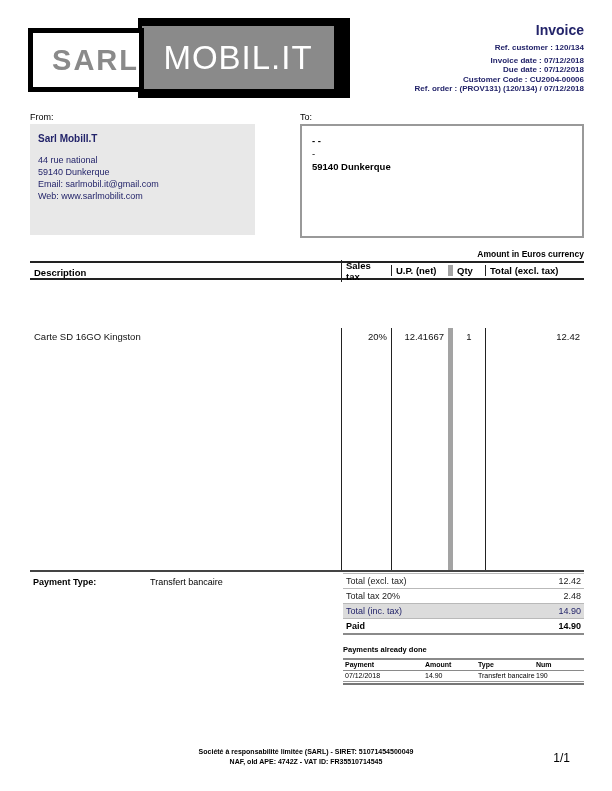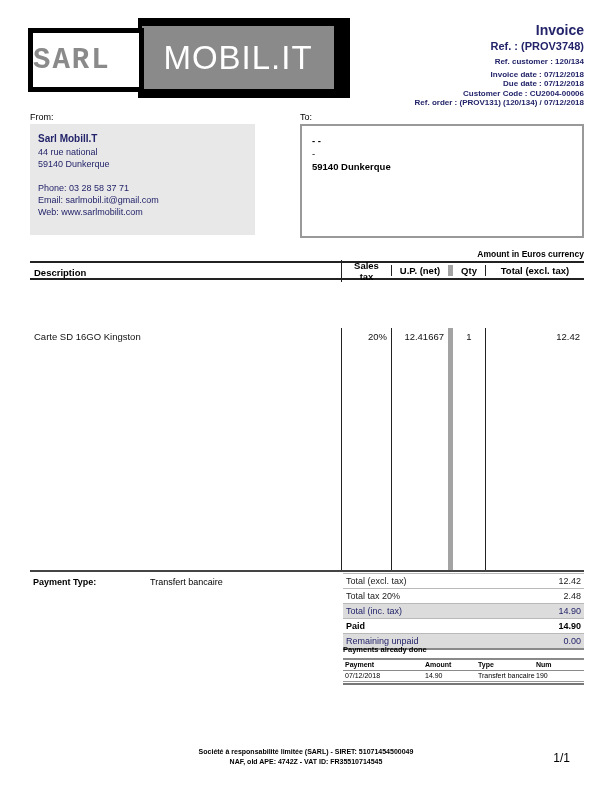--- a/index.html
+++ b/index.html
@@ -7,58 +7,58 @@
   body { font-family:"Liberation Sans", sans-serif; }
   .page { position:relative; width:612px; height:791px; background:#fff; overflow:hidden; }
 
   
   .logo { position:absolute; left:28px; top:8px; width:322px; height:92px; }
   .logo-right { position:absolute; left:110px; top:10px; width:212px; height:80px; background:#000; }
   .logo-right-inner { position:absolute; left:4px; top:8px; right:16px; bottom:9px; background:#8a8a8a;
     display:flex; align-items:center; justify-content:center; color:#fff; font-weight:normal;
     font-size:33px; letter-spacing:1px; }
   .logo-left { position:absolute; left:0; top:20px; width:116px; height:64px; background:#fff;
-    border:5px solid #000; display:flex; align-items:center; justify-content:flex-start;
-    color:#8a8a8a; font-weight:bold; font-size:29px; letter-spacing:2px;font-family:Liberation Mono, monospace; }
+    border:5px solid #000; display:flex; align-items:center; justify-content:flex-end;
+    color:#8a8a8a; font-weight:bold; font-size:29px; letter-spacing:2px; }
 
   
   .inv-head { position:absolute; right:28px; top:22px; text-align:right; color:#23246a; font-weight:bold; }
   .inv-title { font-size:14px; }
   .inv-ref { font-size:11px; margin-top:2px; }
   .inv-line { font-size:8px; line-height:9.5px; }
   .inv-line.first { margin-top:5px; }
   .inv-line.gap { margin-top:3px;text-align:right; }
 
   
   .block-label { position:absolute; font-size:9px; font-weight:normal; color:#000; }
   .from-label { left:30px; top:112px; }
   .to-label { left:300px; top:112px; }
   .from-box { position:absolute; left:30px; top:124px; width:225px; height:111px; background:#e8e8e8;
     padding:9px 8px; color:#23246a; font-size:9px; line-height:12px; }
-  .from-name { font-size:10px; font-weight:bold; margin-bottom:1px; }
+  .from-name { font-size:10px; font-weight:bold; margin-bottom:9px; }
   .from-contact { margin-top:12px; }
   .to-box { position:absolute; left:300px; top:124px; width:284px; height:114px; background:#fff;
     border:2px solid #999; padding:8px 10px; color:#000; font-size:9.5px; line-height:13px; }
   .to-bold { font-weight:bold; }
 
   
   .currency-note { position:absolute; right:28px; top:249px; font-size:8.5px; font-weight:bold; color:#000; }
 
   
   .itable { position:absolute; left:30px; top:261px; width:554px; height:311px;
     border-top:2px solid #222; border-bottom:2px solid #444; display:flex; flex-direction:column;gap:48px; }
   .itable .hrow { display:flex; border-bottom:2px solid #222; font-weight:bold; font-size:9.5px;
     color:#000; height:17px; align-items:center; }
   .itable .brow { display:flex; flex:1; font-size:9.5px; color:#111; }
   .c1 { width:311px; padding:3px 4px 0 4px; text-align:left; }
   .c2 { width:50px;  padding:3px 4px 0 4px; border-left:1px solid #222; }
   .c3 { width:57px;  padding:3px 4px 0 4px; border-left:1px solid #222; }
   .c4 { width:37px;  padding:3px 4px 0 4px; border-left:5px solid #a3a3a3; }
   .c5 { width:99px;  padding:3px 4px 0 4px; border-left:1px solid #222; }
-  .hrow .c2,.hrow .c3,.hrow .c4,.hrow .c5 { text-align:center; padding-top:0; }
+  .hrow .c2,.hrow .c3,.hrow .c4,.hrow .c5 { padding-top:0; }
   .brow .c2,.brow .c3,.brow .c5 { text-align:right; }
   .brow .c4 { text-align:center; }
 
   
   .pay-type { position:absolute; left:33px; top:577px; font-size:9px; color:#000; }
   .pay-type .lbl { font-weight:bold; }
   .pay-type .val { position:absolute; left:117px; top:0; width:200px; font-weight:normal; white-space:nowrap; }
 
   
   .totals { position:absolute; left:343px; top:573px; width:241px; border-bottom:2px solid #8a8a8a; }
@@ -89,34 +89,32 @@
     <div class="logo-right">
       <div class="logo-right-inner">MOBIL.IT</div>
     </div>
     <div class="logo-left">
       <span>SARL</span>
     </div>
   </div>
 
   <div class="inv-head">
     <div class="inv-title">Invoice</div>
-    <div class="inv-ref">Ref. : (PROV3748)</div>
     <div class="inv-line first">Ref. customer : 120/134</div>
     <div class="inv-line gap">Invoice date : 07/12/2018</div>
     <div class="inv-line">Due date : 07/12/2018</div>
     <div class="inv-line">Customer Code : CU2004-00006</div>
     <div class="inv-line">Ref. order : (PROV131) (120/134) / 07/12/2018</div>
   </div>
 
   <div class="block-label from-label">From:</div>
   <div class="from-box">
     <div class="from-name">Sarl MobilI.T</div>
     <div>44 rue national</div>
     <div>59140 Dunkerque</div>
-    <div class="from-contact">Phone: 03 28 58 37 71</div>
     <div>Email: sarlmobil.it@gmail.com</div>
     <div>Web: www.sarlmobilit.com</div>
   </div>
 
   <div class="block-label to-label">To:</div>
   <div class="to-box">
     <div class="to-bold">- -</div>
     <div>-</div>
     <div class="to-bold">59140 Dunkerque</div>
   </div>
@@ -155,24 +153,20 @@
       <span>2.48</span>
     </div>
     <div class="trow grayrow">
       <span>Total (inc. tax)</span>
       <span>14.90</span>
     </div>
     <div class="trow paidrow">
       <span>Paid</span>
       <span>14.90</span>
     </div>
-    <div class="trow grayrow">
-      <span>Remaining unpaid</span>
-      <span>0.00</span>
-    </div>
   </div>
 
   <div class="pdone">
     <div class="pdone-title">Payments already done</div>
     <div class="pd-h">
       <div class="pc1">Payment</div>
       <div class="pc2">Amount</div>
       <div class="pc3">Type</div>
       <div class="pc4">Num</div>
     </div>

